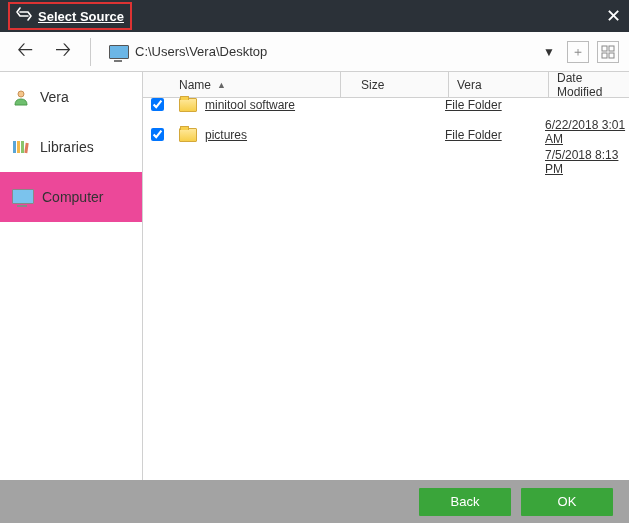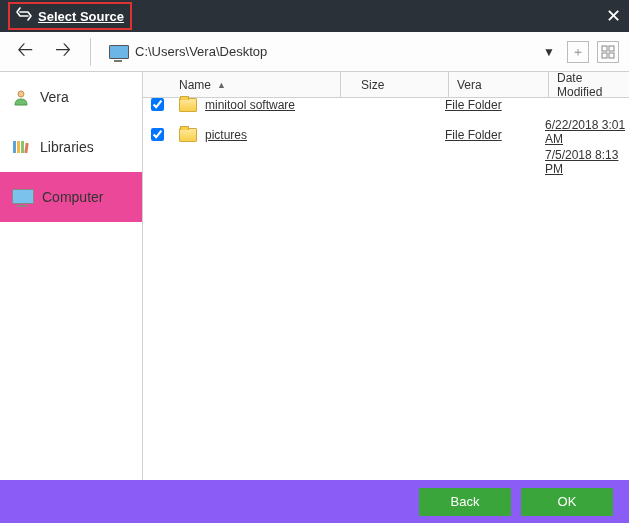--- a/index.html
+++ b/index.html
@@ -38,21 +38,21 @@
 .sort-ind { font-size: 9px; color: #666; }
 .file-row { height: 30px; display: flex; align-items: flex-start; font-size: 12px; color: #333; cursor: pointer; text-decoration: underline; }
 .fcheck { width: 28px; display: flex; justify-content: center; }
 .fcheck input { width: 13px; height: 13px; }
 .fname { width: 170px; padding-left: 8px; display: flex; align-items: center; gap: 8px; }
 .fsize { width: 96px; padding-left: 8px; }
 .ftype { width: 100px; padding-left: 8px; }
 .fdate { flex: 1; padding-left: 8px; margin-top: 20px; }
 .folder-icon { width: 18px; height: 14px; background: linear-gradient(#ffe89a, #f7cf4b); border: 1px solid #d4a83a; border-radius: 1px; position: relative; }
 .folder-icon::before { content: ""; position: absolute; top: -3px; left: 0; width: 7px; height: 3px; background: #f7cf4b; border: 1px solid #d4a83a; border-bottom: none; border-radius: 1px 1px 0 0; }
-.footer { height: 43px; background: #8b5cf6; display: flex; align-items: center; justify-content: flex-end; padding: 0 16px; gap: 10px; }
+.footer { height: 43px; background: #a3a3a3; display: flex; align-items: center; justify-content: flex-end; padding: 0 16px; gap: 10px; }
 .footer-btn { width: 92px; height: 28px; background: #3aa53a; color: #fff; border: none; font-size: 13px; cursor: pointer; border-radius: 1px; }
 </style>
 </head>
 <body>
 
 <div class="titlebar">
   <div class="title-highlight">
     <span>
       <svg width="16" height="16" viewBox="0 0 16 16">
           <path d="M4 2 L1 6 L4 10 M4 6 H12 M12 6 L15 10 L12 14 M12 10 H4" stroke="#fff" stroke-width="1.6" fill="none" stroke-linecap="round" stroke-linejoin="round"></path>

